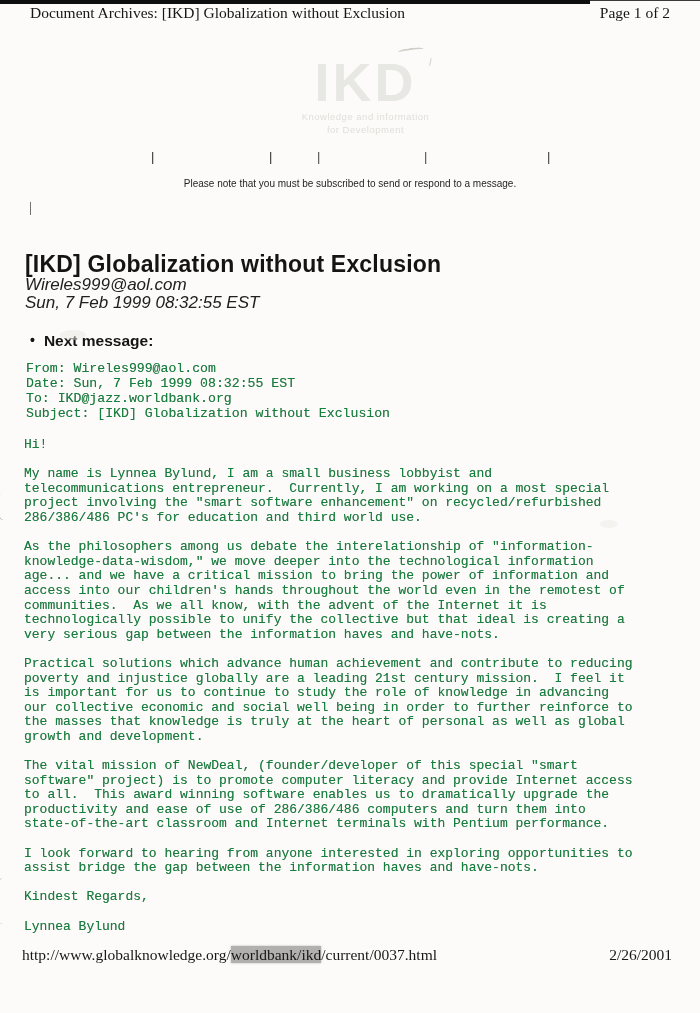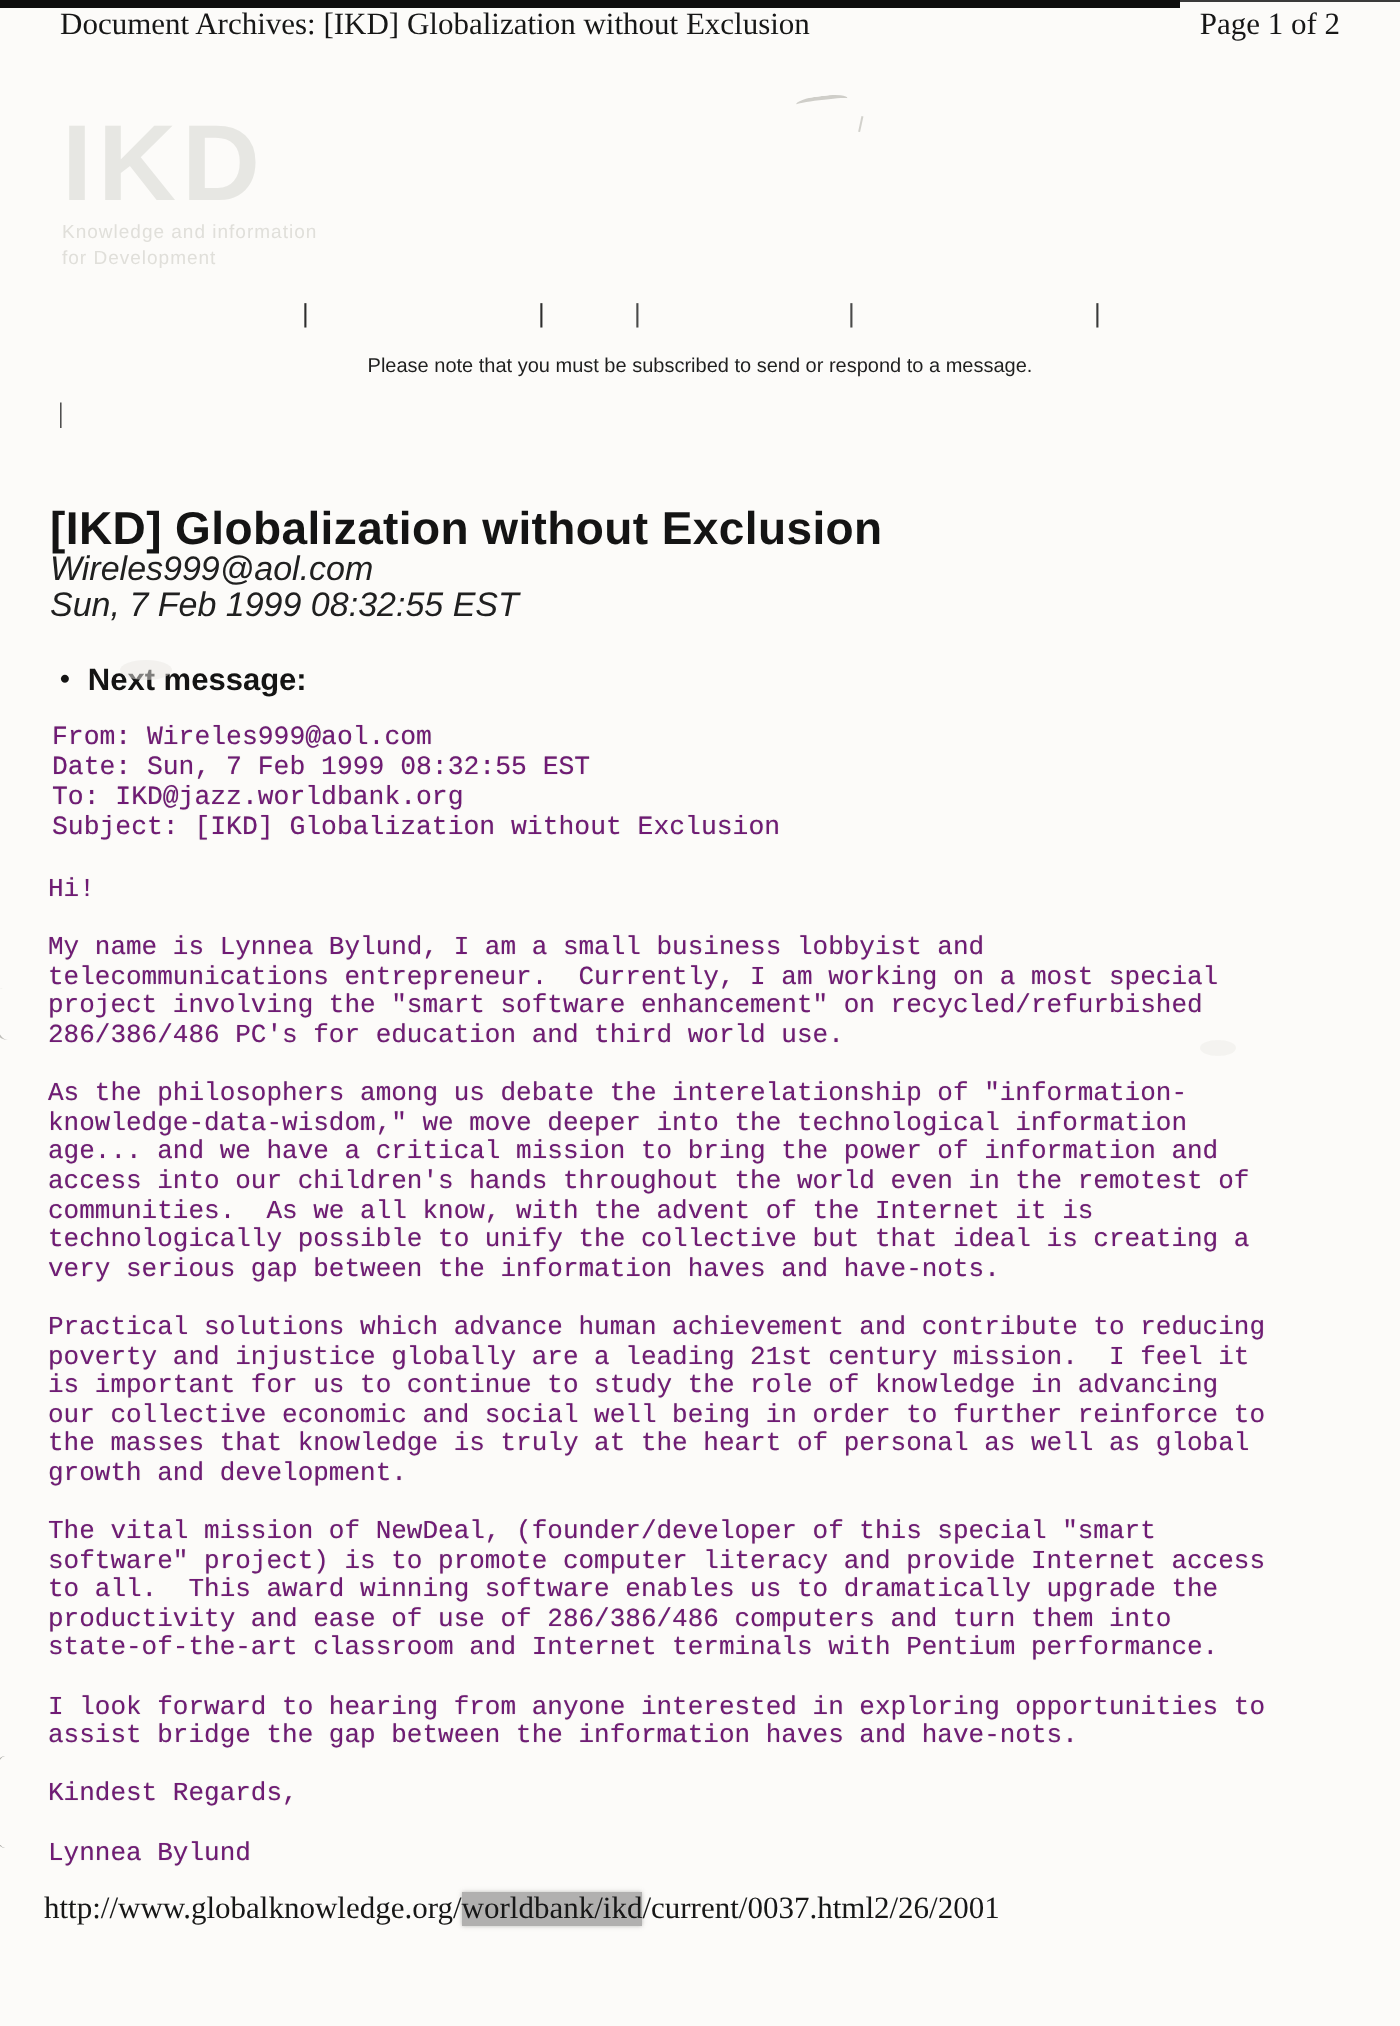--- a/index.html
+++ b/index.html
@@ -12,21 +12,21 @@
   .topbar { position:absolute; top:0; left:0; width:590px; height:4px; background:#0e0e0e; }
   .topbar-tail { position:absolute; top:0; left:0; width:100%; height:1px; background:#3a3a3a; }
 
   .doc-header {
     position:absolute; top:4px; left:30px; right:30px;
     display:flex; justify-content:space-between;
     font-size:15.5px; color:#171717;
   }
 
   
-  .logo { position:absolute; top:54px; left:0; right:0; text-align:left; user-select:none;margin-left:31px; }
+  .logo { position:absolute; top:54px; left:0; right:0; text-align:center; user-select:none;margin-left:31px; }
   .logo-text {
     font-family:"Liberation Sans", sans-serif; font-weight:bold;
     font-size:54px; line-height:56px; letter-spacing:3px; color:#e7e7e3;
   }
   .logo-tagline {
     font-family:"Liberation Sans", sans-serif;
     font-size:9.5px; line-height:13px; color:#e0dfda; letter-spacing:.5px;
   }
 
   
@@ -56,32 +56,32 @@
     font-family:"Liberation Sans", sans-serif; font-style:italic;
     font-size:17px; line-height:17.5px; color:#202020;
   }
   .next-row {
     position:absolute; left:30px; top:332px;
     font-family:"Liberation Sans", sans-serif; font-weight:bold;
     font-size:15.5px; color:#141414;
   }
   .bullet { display:inline-block; margin-right:9px; font-size:14px; transform:translateY(-1px); }
 
-  .mono { font-family:"Liberation Mono", "DejaVu Sans Mono", monospace; color:#701a75;
+  .mono { font-family:"Liberation Mono", "DejaVu Sans Mono", monospace; color:#15803d;
           text-shadow:0 0 .4px rgba(50,50,50,.45); }
   .email-headers {
     position:absolute; left:26px; top:362px;
     font-size:13.2px; line-height:14.9px; white-space:pre;
   }
   .body-block { position:absolute; left:24px; top:438px; font-size:13px; line-height:14.6px; }
   .para { white-space:pre; margin:0 0 14.6px 0; }
 
   .footer {
     position:absolute; top:946px; left:22px; right:28px;
-    display:flex; justify-content:flex-start;
+    display:flex; justify-content:space-between;
     font-size:15.5px; color:#171717;
   }
   .smudge { background:rgba(122,122,120,.58); box-shadow:0 0 2px rgba(122,122,120,.5); }
 
   
   .squiggle { position:absolute; left:398px; top:48px; width:26px; height:4px;
     border-top:2px solid #cfcec9; border-radius:45%; transform:rotate(-7deg); }
   .squiggle2 { position:absolute; left:420px; top:57px; width:10px; height:8px;
     border-right:1.5px solid #d2d1cc; transform:rotate(12deg); }
   .curve-a { position:absolute; left:-5px; top:494px; width:13px; height:26px;

